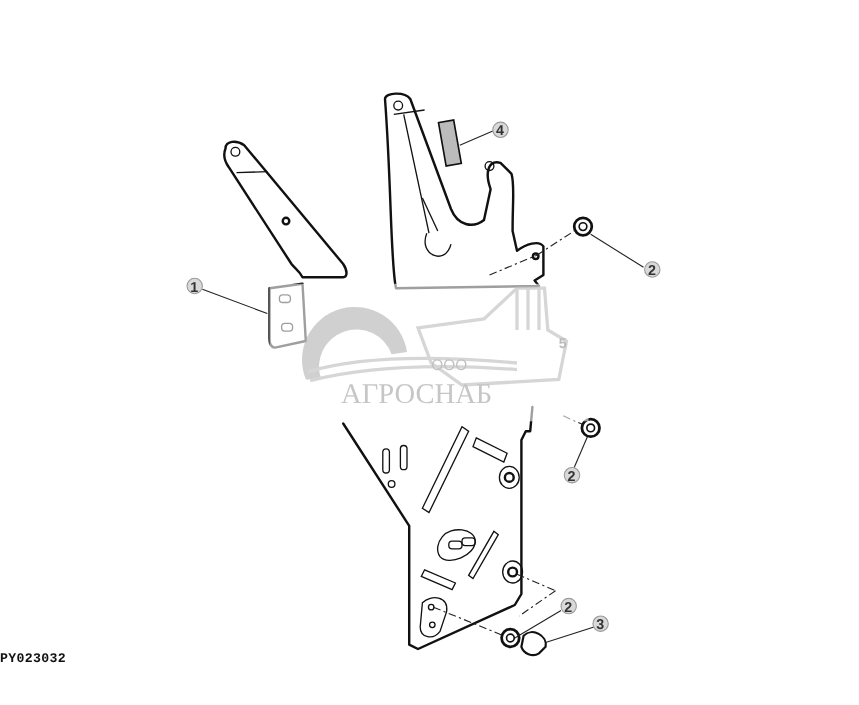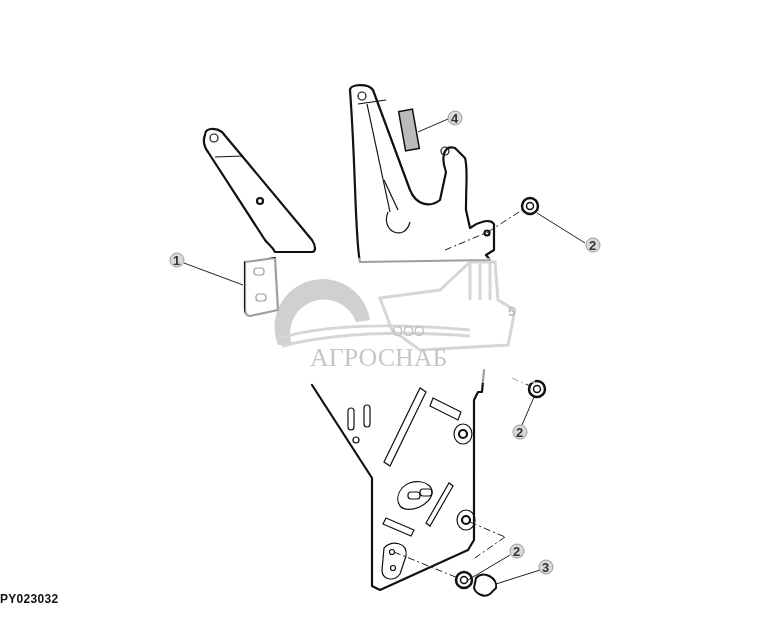--- a/index.html
+++ b/index.html
@@ -8,21 +8,21 @@
   .callout-label { font-family: "Liberation Sans", sans-serif; font-weight: bold; font-size: 13px; fill: #333333; }
   .callout-bg { fill: #d9d9d9; stroke: #9a9a9a; stroke-width: 1; }
   .part { fill: #ffffff; stroke: #111111; stroke-width: 2.2; stroke-linejoin: round; stroke-linecap: round; }
   .thin { fill: none; stroke: #111111; stroke-width: 1.2; }
   .leader { fill: none; stroke: #222222; stroke-width: 1; }
   .dashed { fill: none; stroke: #222222; stroke-width: 1; stroke-dasharray: 7 3 2 3; }
   .wm { fill: #c8c8c8; }
   .wm-stroke { fill: none; stroke: #cfcfcf; stroke-width: 3; }
   .wm-text { font-family: "Liberation Serif", serif; fill: #bdbdbd; }
   .wm-small { font-family: "Liberation Sans", sans-serif; fill: #b8b8b8; }
-  #figure-code { position: absolute; left: 0; top: 592px; font-family: Liberation Sans, sans-serif; font-weight: bold; font-size: 12px; color: #111111; letter-spacing: 0.3px; }
+  #figure-code { position: absolute; left: 0; top: 592px; font-family: Liberation Mono, monospace; font-weight: bold; font-size: 12px; color: #111111; letter-spacing: 0.3px; }
 </style>
 </head>
 <body>
 
 <svg id="diagram" viewBox="0 0 781 641" xmlns="http://www.w3.org/2000/svg">
 
   <g>
     <path class="part" d="M205,135 C205,128 215,127 222,132 L312,240 C316,246 316,252 312,252 L275,252 C272,246 268,244 265,240 L208,152 C203,145 203,140 205,135 Z"></path>
     <circle class="thin" cx="214" cy="138" r="4"></circle>
     <line class="thin" x1="215" y1="157" x2="243" y2="156"></line>

